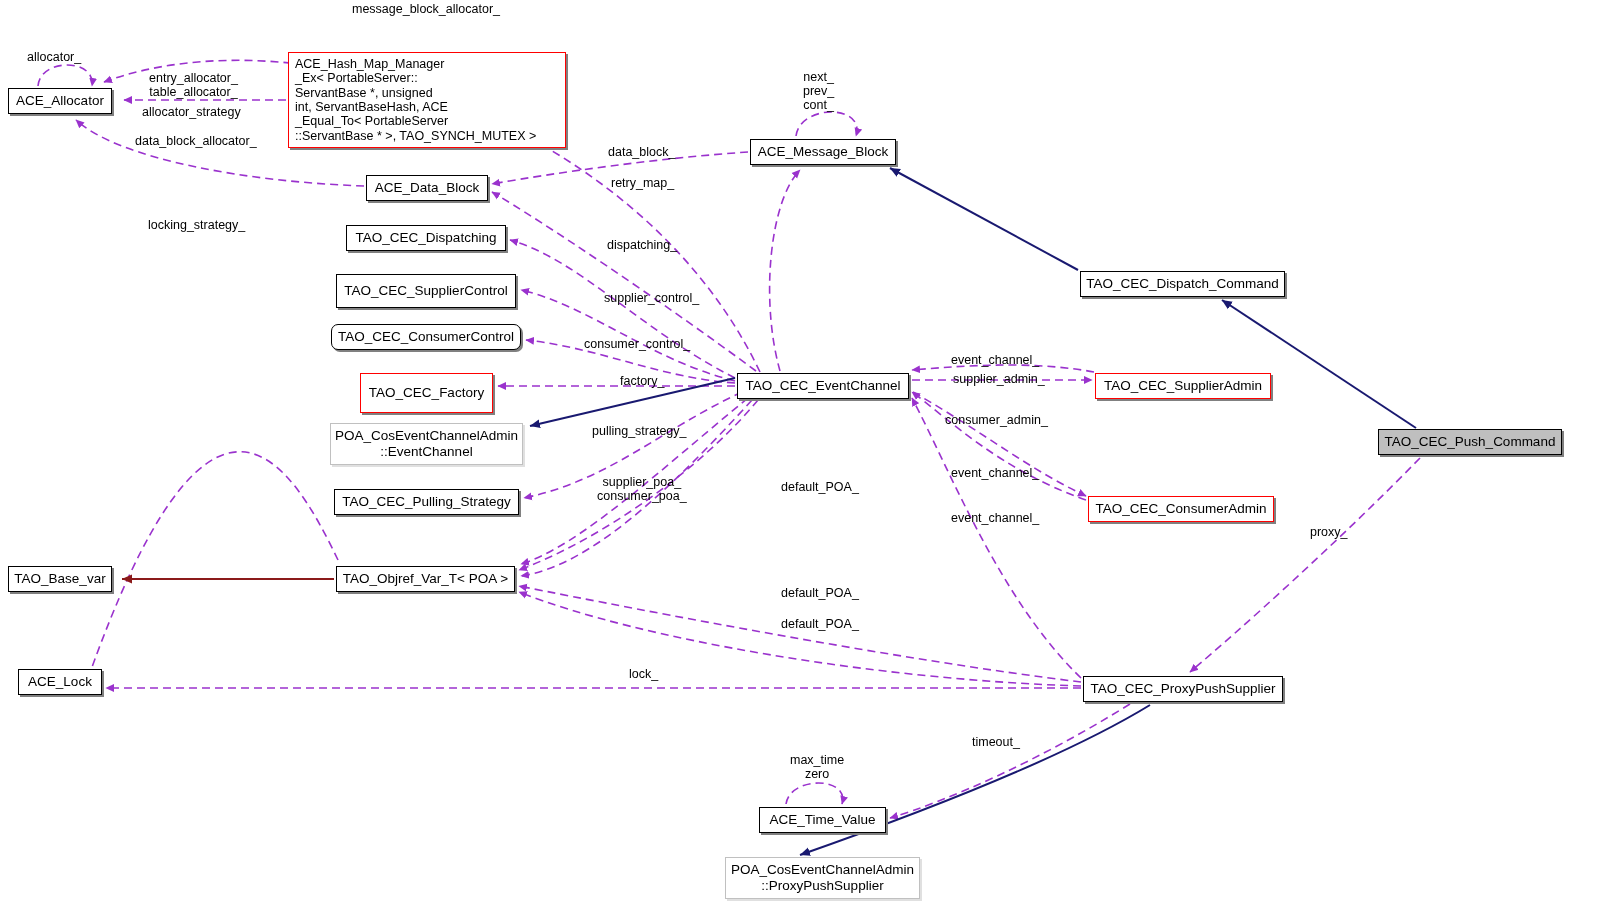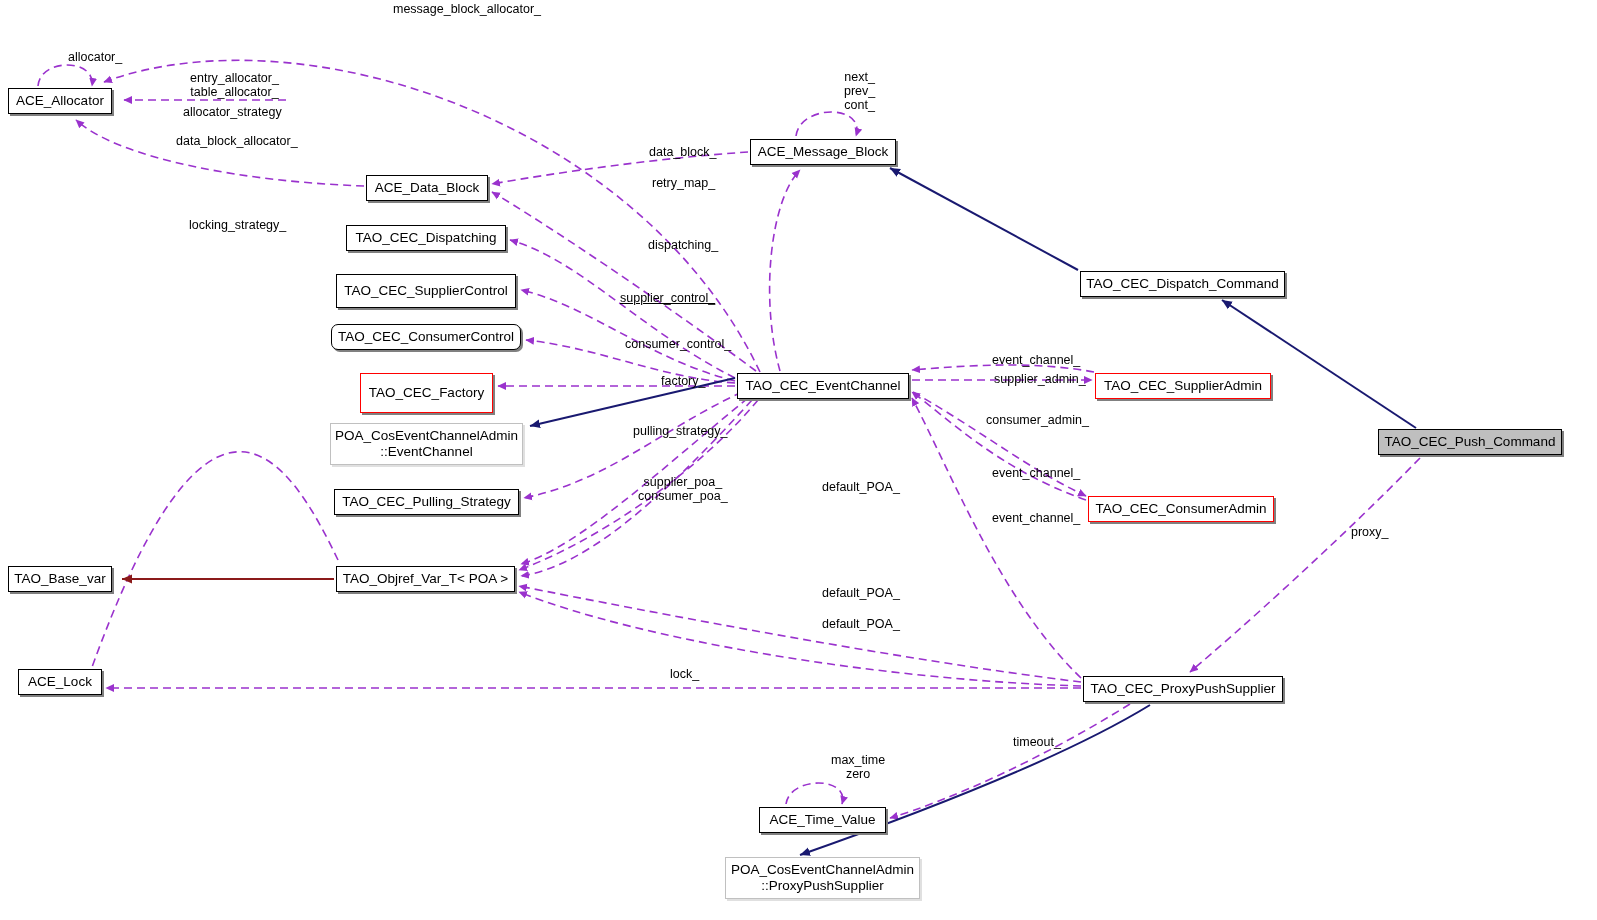--- a/index.html
+++ b/index.html
@@ -11,21 +11,21 @@
   .node{position:absolute;box-sizing:border-box;display:flex;align-items:center;
         justify-content:center;text-align:center;background:#ffffff;
         font-size:13.5px;color:#000;line-height:1.15;white-space:pre-line;z-index:5;}
   
   .node.plain{border:1px solid #000;box-shadow:2px 2px 0 0 #808080;}
   .node.red{border:1px solid #ff0000;box-shadow:2px 2px 0 0 #808080;}
   .node.grey{border:1px solid #000;background:#bfbfbf;box-shadow:2px 2px 0 0 #808080;}
   .node.light{border:1px solid #c0c0c0;box-shadow:2px 2px 0 0 #e0e0e0;color:#000;}
 
   .elabel{position:absolute;font-size:12.5px;color:#000;white-space:pre-line;
-          text-align:center;line-height:1.12;z-index:4;background:transparent;margin-left:41px;}
+          text-align:center;line-height:1.12;z-index:4;background:transparent;}
 </style>
 </head>
 <body>
 
 <div id="canvas">
 
   <svg class="edges" viewBox="0 0 1597 920" xmlns="http://www.w3.org/2000/svg">
     <defs>
       <marker id="ar-purple" markerWidth="9" markerHeight="9" refX="8" refY="4.5" orient="auto" markerUnits="userSpaceOnUse">
         <path d="M0,0.6 L8.6,4.5 L0,8.4 z" fill="#9a32cd"></path>
@@ -102,20 +102,27 @@
       <path d="M 1150 705 C 1060 760 900 820 800 855"></path>
     </g>
 
     <g stroke="#8b1a1a" stroke-width="2" fill="none" marker-end="url(#ar-dark)">
       <path d="M 334 579 L 122 579"></path>
     </g>
   </svg>
 
   <div class="node plain" style="left:8px;top:88px;width:104px;height:26px;">ACE_Allocator</div>
 
+  <div class="node red" style="left:288px;top:52px;width:278px;height:96px;justify-content:flex-start;
+              text-align:left;padding-left:6px;font-size:12.5px;">ACE_Hash_Map_Manager
+_Ex&lt; PortableServer::
+ServantBase *, unsigned
+ int, ServantBaseHash, ACE
+_Equal_To&lt; PortableServer
+::ServantBase * &gt;, TAO_SYNCH_MUTEX &gt;</div>
 
   <div class="node plain" style="left:366px;top:175px;width:122px;height:26px;">ACE_Data_Block</div>
 
   <div class="node plain" style="left:750px;top:139px;width:146px;height:26px;">ACE_Message_Block</div>
 
   <div class="node plain" style="left:1080px;top:271px;width:205px;height:26px;">TAO_CEC_Dispatch_Command</div>
 
   <div class="node grey" style="left:1378px;top:429px;width:184px;height:26px;">TAO_CEC_Push_Command</div>
 
   <div class="node plain" style="left:346px;top:225px;width:160px;height:26px;">TAO_CEC_Dispatching</div>
@@ -156,21 +163,21 @@
 table_allocator_</div>
   <div class="elabel" style="left:142px;top:105px;">allocator_strategy</div>
   <div class="elabel" style="left:135px;top:134px;">data_block_allocator_</div>
   <div class="elabel" style="left:803px;top:70px;">next_
 prev_
 cont_</div>
   <div class="elabel" style="left:608px;top:145px;">data_block_</div>
   <div class="elabel" style="left:611px;top:176px;">retry_map_</div>
   <div class="elabel" style="left:148px;top:218px;">locking_strategy_</div>
   <div class="elabel" style="left:607px;top:238px;">dispatching_</div>
-  <div class="elabel" style="left:579px;top:291px;text-decoration:underline;">supplier_control_</div>
+  <div class="elabel" style="left:604px;top:291px;">supplier_control_</div>
   <div class="elabel" style="left:584px;top:337px;">consumer_control_</div>
   <div class="elabel" style="left:620px;top:374px;">factory_</div>
   <div class="elabel" style="left:592px;top:424px;">pulling_strategy_</div>
   <div class="elabel" style="left:597px;top:475px;">supplier_poa_
 consumer_poa_</div>
   <div class="elabel" style="left:781px;top:480px;">default_POA_</div>
   <div class="elabel" style="left:951px;top:353px;">event_channel_</div>
   <div class="elabel" style="left:953px;top:372px;">supplier_admin_</div>
   <div class="elabel" style="left:945px;top:413px;">consumer_admin_</div>
   <div class="elabel" style="left:951px;top:466px;">event_channel_</div>

